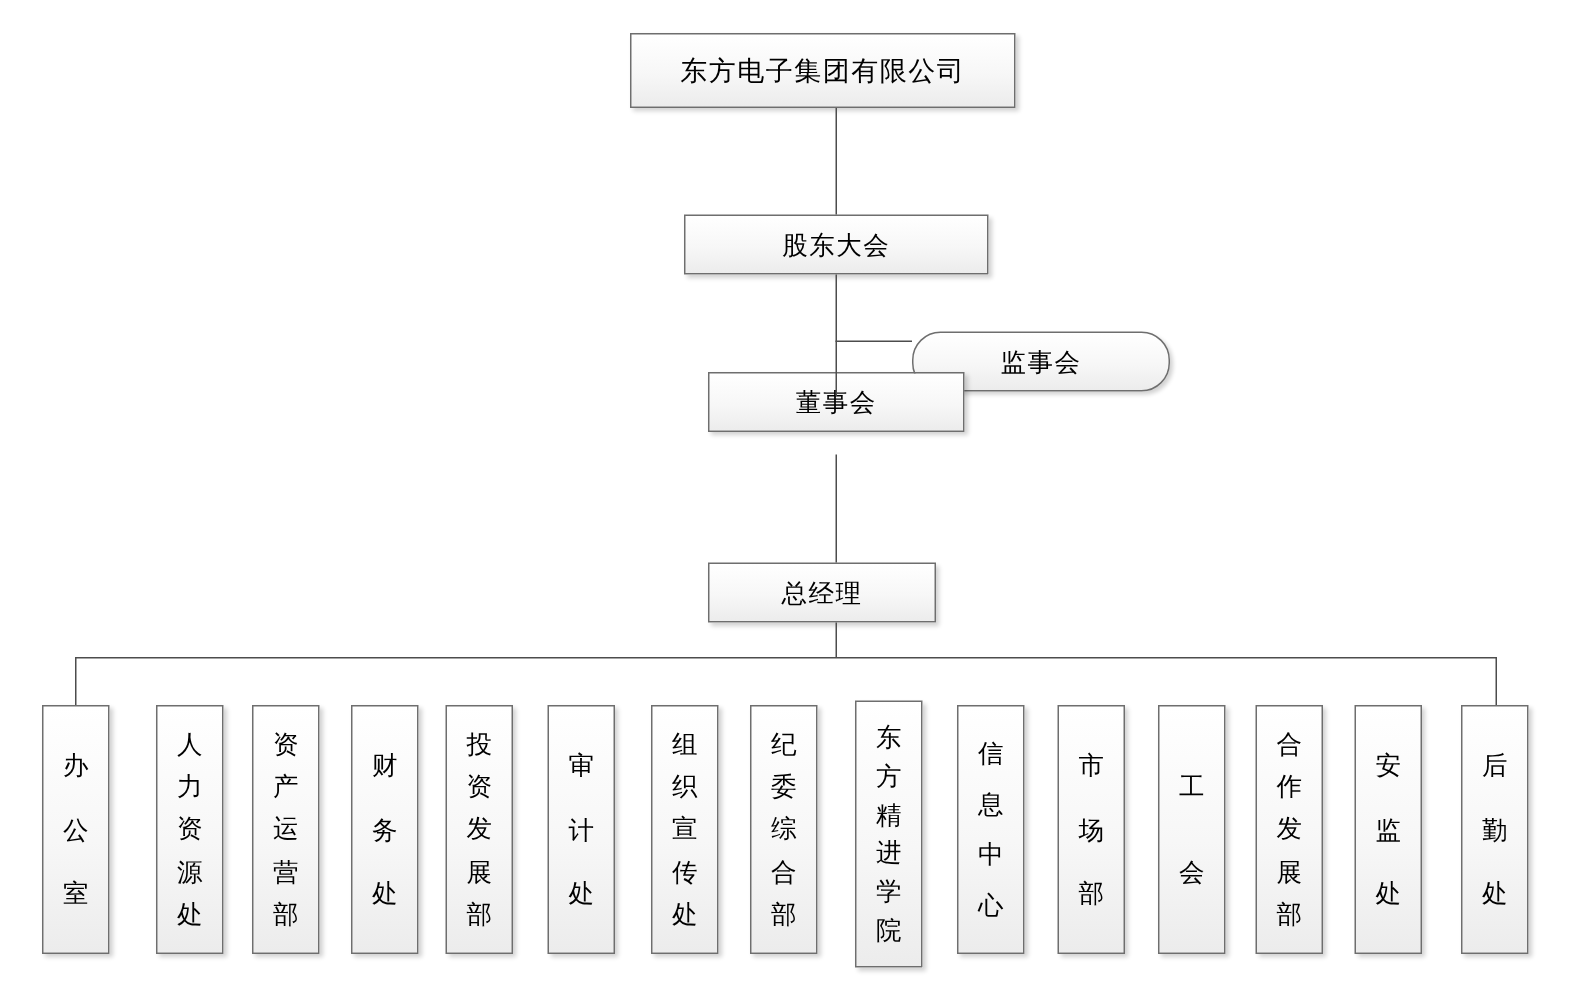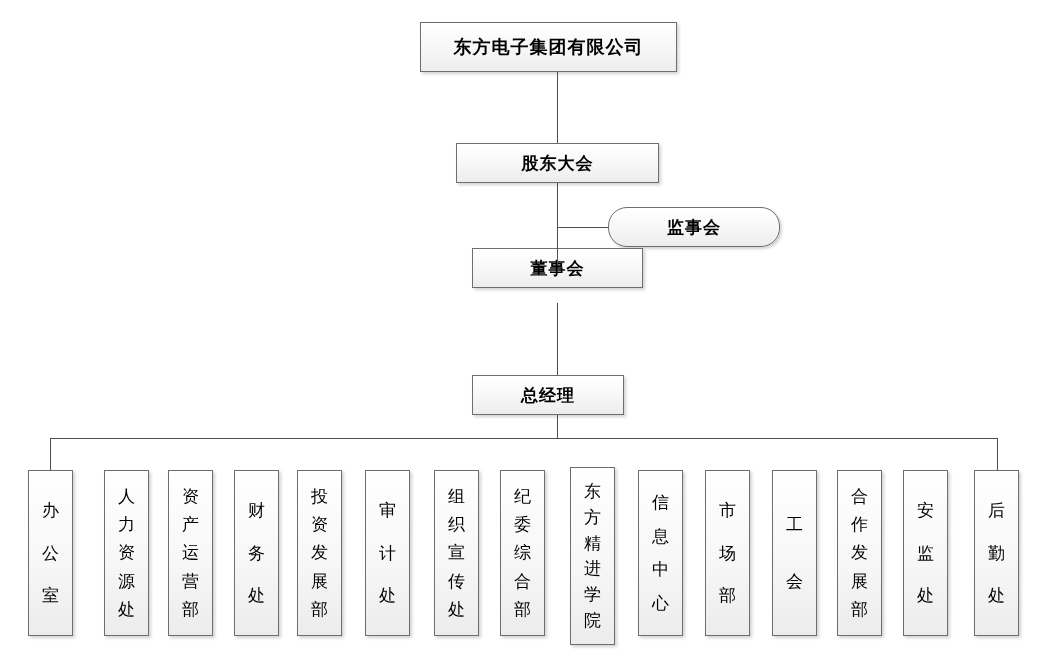--- a/index.html
+++ b/index.html
@@ -21,21 +21,20 @@
     border: 1px solid #6e6e6e;
     background: linear-gradient(to bottom, #ffffff 0%, #f7f7f7 55%, #ececec 100%);
     box-shadow: 2px 2px 3px rgba(0,0,0,0.18);
     display: flex;
     align-items: center;
     justify-content: center;
     font-size: 17px;
     color: #000000;
     letter-spacing: 1px;
     white-space: nowrap;
-    font-weight: bold;
   }
   .hbox.root { font-size: 18px; }
   .vbox {
     position: absolute;
     box-sizing: border-box;
     border: 1px solid #6e6e6e;
     background: linear-gradient(to bottom, #ffffff 0%, #f7f7f7 55%, #ececec 100%);
     box-shadow: 2px 2px 3px rgba(0,0,0,0.18);
     display: flex;
     flex-direction: column;
@@ -53,21 +52,21 @@
 </style>
 </head>
 <body>
 
 <div class="canvas">
 
   <div class="hbox root" style="left:420px; top:22px;  width:257px; height:50px;">东方电子集团有限公司</div>
 
   <div class="hbox" style="left:456px; top:143px; width:203px; height:40px;text-align:center;">股东大会</div>
 
-  <div class="hbox" style="left:608px; top:207px; width:172px; height:40px;border-radius:19px;">监事会</div>
+  <div class="hbox" style="left:608px; top:221px; width:172px; height:40px;border-radius:19px;">监事会</div>
 
   <div class="hbox" style="left:472px; top:248px; width:171px; height:40px;">董事会</div>
 
   <div class="hbox" style="left:472px; top:375px; width:152px; height:40px;">总经理</div>
 
   <div class="line" style="left:557px; top:72px;  width:1px;  height:71px;"></div>
   <div class="line" style="left:557px; top:183px; width:1px;  height:81px;"></div>
   <div class="line" style="left:557px; top:227px; width:51px; height:1px;"></div>
   <div class="line" style="left:557px; top:303px; width:1px;  height:72px;"></div>
   <div class="line" style="left:557px; top:415px; width:1px;  height:23px;"></div>

